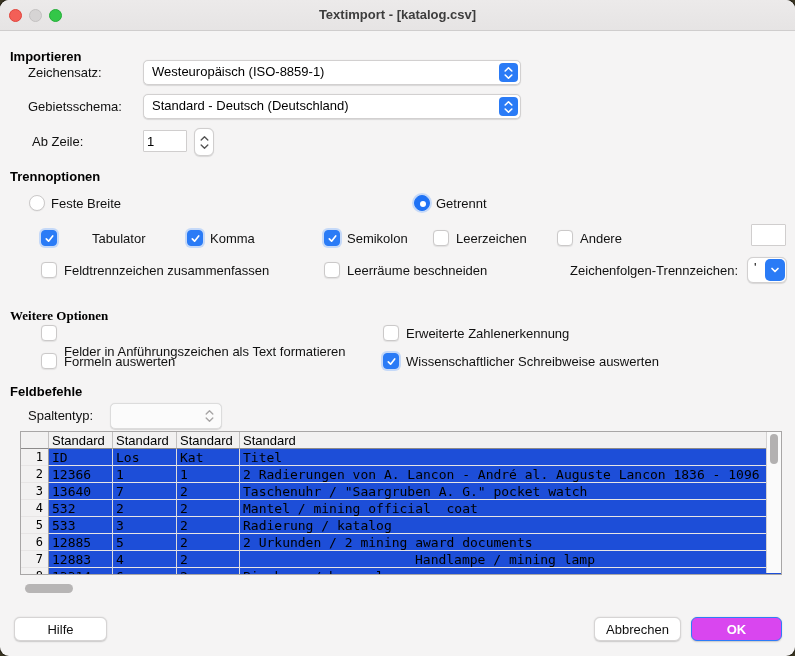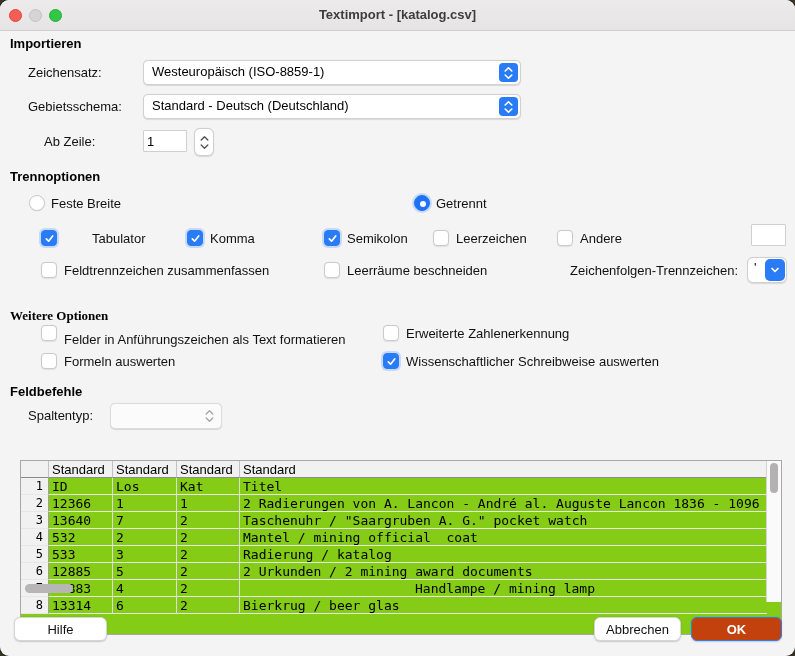--- a/index.html
+++ b/index.html
@@ -81,22 +81,22 @@
     position:absolute;background:#fff;border:1px solid #d2d0d0;border-radius:6px;
     box-shadow:0 .5px 1px rgba(0,0,0,.12);
   }
   .combo .val{position:absolute;left:6px;top:2px;font-size:13px;color:#000;}
   .combo .cbtn{
     position:absolute;right:1px;top:1px;bottom:1px;width:20px;border-radius:5px;
     background:#2a7bf6;display:flex;align-items:center;justify-content:center;
   }
   
   #ptable{
-    position:absolute;left:20px;top:460px;width:762px;height:175px;
-    background:#84cc16;border:1px solid #a8a6a6;box-sizing:border-box;overflow:hidden;
+    position:absolute;left:20px;top:431px;width:762px;height:144px;
+    background:#1d4ed8;border:1px solid #a8a6a6;box-sizing:border-box;overflow:hidden;
   }
   .trow{display:flex;height:17px;line-height:17px;}
   .tcell{
     box-sizing:border-box;overflow:hidden;white-space:pre;
     font-family:"DejaVu Sans Mono",monospace;font-size:13px;color:#000;
     padding-left:3px;border-right:1px solid #dedcdc;border-bottom:1px solid #e7e5e5;
   }
   .tcell.numc{
     width:28px;padding-left:0;padding-right:5px;text-align:right;
     background:#f2f1f1;border-right:1px solid #9f9d9d;font-size:12px;
@@ -113,35 +113,35 @@
   #vthumb{position:absolute;left:3px;top:2px;width:8px;height:30px;border-radius:4px;background:#b3b1b1;}
   #hscroll{position:absolute;left:20px;top:582px;width:762px;height:12px;}
   #hthumb{position:absolute;left:5px;top:2px;width:48px;height:9px;border-radius:4.5px;background:#b7b5b5;}
   
   .btn{
     position:absolute;height:24px;border-radius:6px;font-size:13px;
     display:flex;align-items:center;justify-content:center;
     background:#fff;border:1px solid #d6d4d4;box-shadow:0 .5px 1.5px rgba(0,0,0,.18);
     color:#111;box-sizing:border-box;cursor:default;
   }
-  .btn.primary{background:#c2410c;border-color:#2e7cf7;color:#fff;font-weight:bold;}
+  .btn.primary{background:#d946ef;border-color:#2e7cf7;color:#fff;font-weight:bold;}
 </style>
 </head>
 <body>
 
 <div id="window">
 
   <div id="titlebar">
     <div class="traffic" style="left:9px;background:#f35f57;border:1px solid #e0443c;box-sizing:border-box;"></div>
     <div class="traffic" style="left:29px;background:#d6d4d4;border:1px solid #c3c1c1;box-sizing:border-box;"></div>
     <div class="traffic" style="left:49px;background:#33c748;border:1px solid #24ad38;box-sizing:border-box;"></div>
     <div class="title">Textimport - [katalog.csv]</div>
   </div>
 
-  <div class="heading" style="left:10px;top:36px;text-align:center;">Importieren</div>
+  <div class="heading" style="left:10px;top:49px;text-align:center;">Importieren</div>
 
   <div class="lbl" style="left:28px;top:65px;">Zeichensatz:</div>
   <div class="popup" style="left:143px;top:60px;width:376px;">
     <span class="val">Westeuropäisch (ISO-8859-1)</span>
     <span class="pbtn">
       <svg width="11" height="14" viewBox="0 0 11 14">
           <path d="M2.2 5 L5.5 1.8 L8.8 5" stroke="#fff" stroke-width="1.6" fill="none" stroke-linecap="round" stroke-linejoin="round"></path>
           <path d="M2.2 9 L5.5 12.2 L8.8 9" stroke="#fff" stroke-width="1.6" fill="none" stroke-linecap="round" stroke-linejoin="round"></path>
         </svg>
     </span>
@@ -151,21 +151,21 @@
   <div class="popup" style="left:143px;top:94px;width:376px;">
     <span class="val">Standard - Deutsch (Deutschland)</span>
     <span class="pbtn">
       <svg width="11" height="14" viewBox="0 0 11 14">
           <path d="M2.2 5 L5.5 1.8 L8.8 5" stroke="#fff" stroke-width="1.6" fill="none" stroke-linecap="round" stroke-linejoin="round"></path>
           <path d="M2.2 9 L5.5 12.2 L8.8 9" stroke="#fff" stroke-width="1.6" fill="none" stroke-linecap="round" stroke-linejoin="round"></path>
         </svg>
     </span>
   </div>
 
-  <div class="lbl" style="left:44px;top:134px;">Ab Zeile:</div>
+  <div class="lbl" style="left:32px;top:134px;">Ab Zeile:</div>
   <input class="tfield" style="left: 143px; top: 130px; width: 44px; height: 22px;" value="1">
   <div class="stepper" style="left:194px;top:128px;">
     <svg width="11" height="7" viewBox="0 0 11 7">
         <path d="M2.2 5 L5.5 1.8 L8.8 5" stroke="#555" stroke-width="1.4" fill="none" stroke-linecap="round" stroke-linejoin="round"></path>
       </svg>
     <svg width="11" height="7" viewBox="0 0 11 7">
         <path d="M2.2 2 L5.5 5.2 L8.8 2" stroke="#555" stroke-width="1.4" fill="none" stroke-linecap="round" stroke-linejoin="round"></path>
       </svg>
   </div>
 
@@ -216,21 +216,21 @@
     <span class="cbtn">
       <svg width="12" height="12" viewBox="0 0 12 12">
           <path d="M3 4.5 L6 7.5 L9 4.5" stroke="#fff" stroke-width="1.7" fill="none" stroke-linecap="round" stroke-linejoin="round"></path>
         </svg>
     </span>
   </div>
 
   <div class="heading" style="left:10px;top:308px;font-family:Liberation Serif, serif;">Weitere Optionen</div>
 
   <div class="cb" style="left:41px;top:325px;"></div>
-  <div class="lbl" style="left:64px;top:332px;">Felder in Anführungszeichen als Text formatieren</div>
+  <div class="lbl" style="left:64px;top:344px;">Felder in Anführungszeichen als Text formatieren</div>
 
   <div class="cb" style="left:383px;top:325px;"></div>
   <div class="lbl" style="left:406px;top:326px;">Erweiterte Zahlenerkennung</div>
 
   <div class="cb" style="left:41px;top:353px;"></div>
   <div class="lbl" style="left:64px;top:354px;">Formeln auswerten</div>
 
   <div class="cb checked" style="left:383px;top:353px;">
       <svg width="11" height="11" viewBox="0 0 12 12">
         <path d="M2.5 6.4 L5 8.9 L9.5 3.2" stroke="#fff" stroke-width="1.8" fill="none" stroke-linecap="round" stroke-linejoin="round"></path>

